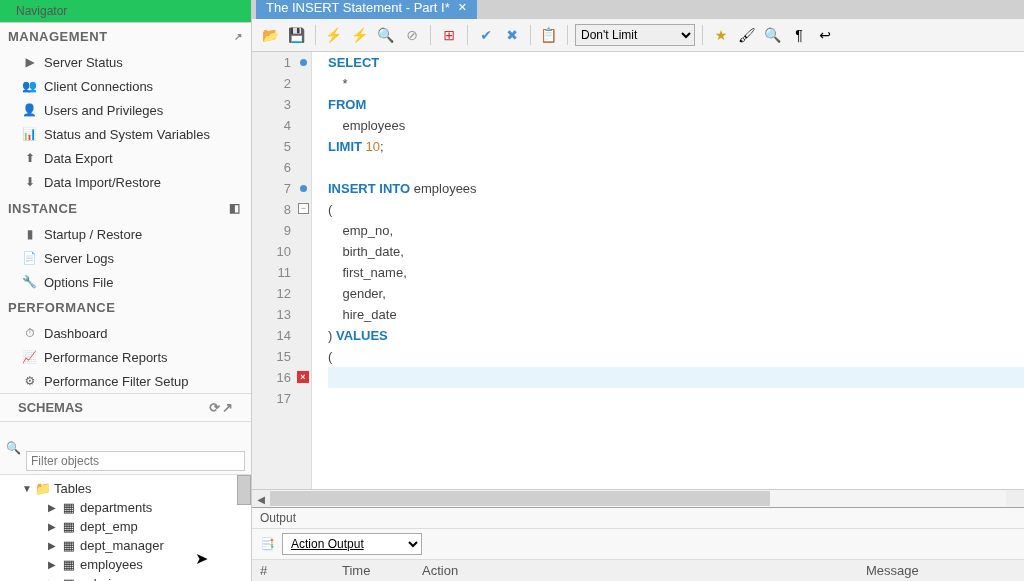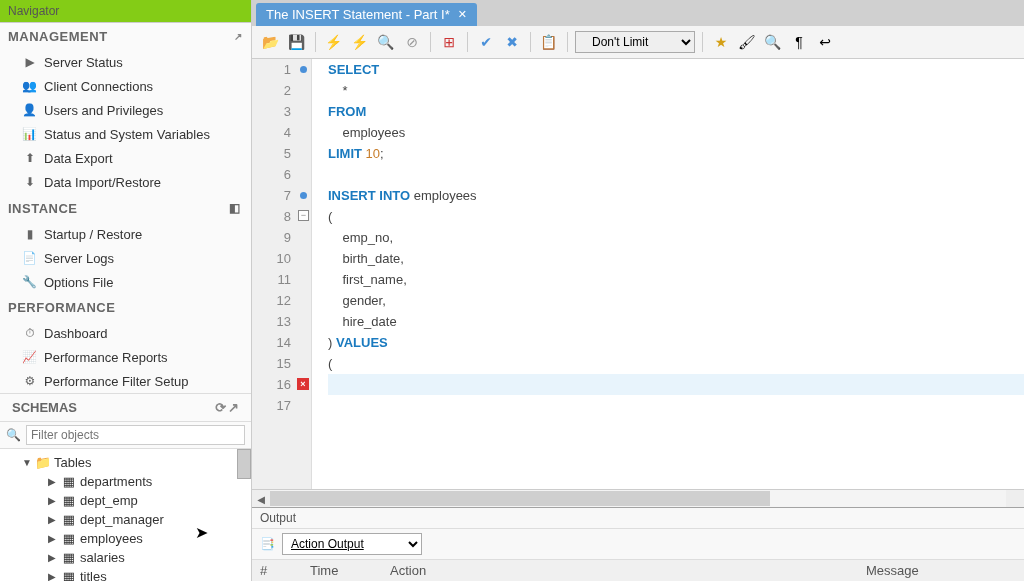--- a/index.html
+++ b/index.html
@@ -1,44 +1,44 @@
 <!DOCTYPE html>
 <html><head>
 <meta charset="utf-8">
 <style>
 * { margin: 0; padding: 0; box-sizing: border-box; font-family: Tahoma, Arial, sans-serif; font-size: 13px; }
 body { background: #f0f0f0; width: 1024px; height: 581px; overflow: hidden; display: flex; }
 
 
 .navigator { width: 252px; background: #fafafa; border-right: 1px solid #ccc; display: flex; flex-direction: column; }
-.nav-header { background: #84cc16; padding: 4px 8px; border-bottom: 1px solid #ccc; color: #555; font-size: 12px; }
+.nav-header { background: #22c55e; padding: 4px 16px; border-bottom: 1px solid #ccc; color: #555; font-size: 12px; }
 .nav-section-title { padding: 6px 8px; color: #666; font-weight: bold; font-size: 12px; letter-spacing: 0.5px; display: flex; justify-content: space-between; align-items: center; }
 .nav-item { padding: 4px 8px 4px 22px; display: flex; align-items: center; gap: 6px; cursor: pointer; color: #333; }
 .nav-icon { width: 16px; height: 16px; display: inline-flex; align-items: center; justify-content: center; font-size: 12px; color: #666; }
-.schemas-header { padding: 6px 12px; display: flex; justify-content: space-between; color: #666; font-weight: bold; font-size: 12px; border-top: 1px solid #ddd; }
+.schemas-header { padding: 6px 18px; display: flex; justify-content: space-between; color: #666; font-weight: bold; font-size: 12px; border-top: 1px solid #ddd; }
 .filter-row { padding: 3px 6px; border-top: 1px solid #ddd; border-bottom: 1px solid #ddd; display: flex; align-items: center; gap: 4px; }
-.filter-input { flex: 1; border: 1px solid #ccc; padding: 2px 4px; font-size: 12px; }
+.filter-input { flex: 1; border: 1px solid #ccc; padding: 2px 4px; font-size: 12px; margin-top: 26px; }
 .tree { flex: 1; overflow-y: auto; background: #fff; padding: 4px 0; position: relative; }
 .tree-item { padding: 2px 4px; display: flex; align-items: center; gap: 3px; cursor: pointer; color: #333; }
 .tree-indent-1 { padding-left: 22px; }
 .tree-indent-2 { padding-left: 48px; }
 .tree-toggle { width: 10px; color: #555; font-size: 10px; }
 .tree-icon { width: 16px; height: 14px; display: inline-flex; align-items: center; justify-content: center; }
 .scrollbar-thumb { position: absolute; right: 0; top: 0; width: 14px; height: 30px; background: #ccc; border: 1px solid #aaa; }
 
 
 .main { flex: 1; display: flex; flex-direction: column; background: #e8e8e8; }
-.tab-bar { background: #d0d0d0; display: flex; align-items: flex-end; height: 26px; padding-left: 4px; }
+.tab-bar { background: #d0d0d0; display: flex; align-items: flex-end; height: 19px; padding-left: 4px; }
 .tab { background: #5b9bd5; color: #fff; padding: 4px 10px; display: flex; align-items: center; gap: 8px; font-size: 12px; cursor: pointer; border-top-left-radius: 3px; border-top-right-radius: 3px; }
 .tab-close { color: #fff; font-size: 11px; cursor: pointer; }
 
 .toolbar { background: #f4f4f4; border-bottom: 1px solid #ccc; padding: 5px 8px; display: flex; align-items: center; gap: 4px; }
 .tb-btn { width: 22px; height: 22px; border: 1px solid transparent; background: transparent; display: inline-flex; align-items: center; justify-content: center; cursor: pointer; border-radius: 2px; font-size: 14px; }
 .tb-sep { width: 1px; height: 20px; background: #ccc; margin: 0 3px; }
-.tb-select { border: 1px solid #aaa; padding: 2px 12px; font-size: 12px; width: 120px; }
+.tb-select { border: 1px solid #aaa; padding: 2px 1px; font-size: 12px; width: 120px; }
 
 .editor { flex: 1; display: flex; background: #fff; font-family: 'Courier New', monospace; font-size: 15px; overflow: hidden; }
 .gutter { background: #efefef; border-right: 1px solid #ddd; text-align: right; color: #888; user-select: none; width: 60px; position: relative; }
 .gutter-line { padding: 0 20px 0 4px; height: 21px; line-height: 21px; position: relative; }
 .marker-blue { position: absolute; right: 4px; top: 7px; width: 7px; height: 7px; background: #4a90d9; border-radius: 50%; }
 .marker-fold { position: absolute; right: 2px; top: 4px; width: 11px; height: 11px; border: 1px solid #888; font-size: 9px; line-height: 9px; text-align: center; background: #fff; }
 .marker-err { position: absolute; right: 2px; top: 4px; width: 12px; height: 12px; background: #d33; color: #fff; font-size: 9px; line-height: 12px; text-align: center; font-weight: bold; }
 .code { flex: 1; padding-left: 16px; }
 .code-line { height: 21px; line-height: 21px; white-space: pre; }
 .code-line.current { background: #e8f4fc; }
@@ -51,21 +51,21 @@
 .hscroll-thumb { position: absolute; left: 0; width: 68%; top: 1px; bottom: 1px; background: #cfcfcf; }
 .hscroll-arrow { position: absolute; top: 0; width: 18px; height: 18px; display: flex; align-items: center; justify-content: center; color: #666; font-size: 10px; }
 .hscroll-arrow.left { left: 0; }
 
 .output-area { border-top: 1px solid #a3a3a3; background: #f8f8f8; }
 .output-header { padding: 3px 8px; color: #555; font-size: 12px; border-bottom: 1px solid #ddd; }
 .output-toolbar { padding: 4px 8px; display: flex; align-items: center; gap: 6px; border-bottom: 1px solid #ddd; }
 .output-select { border: 1px solid #aaa; padding: 2px 4px; font-size: 12px; width: 140px; background: #fff; text-decoration: underline; }
 .output-cols { display: flex; padding: 3px 8px; gap: 30px; color: #555; font-size: 12px; background: #f0f0f0; }
 .output-col-num { width: 20px; }
-.output-col-time { width: 50px; }
+.output-col-time { width: 50px; margin-left: 32px; }
 .output-col-action { flex: 1; }
 .output-col-msg { width: 150px; }
 
 .expand-icon { font-size: 10px; color: #888; cursor: pointer; }
 .sync-icons { display: flex; gap: 2px; color: #888; font-size: 11px; }
 .cursor-img { position: absolute; font-size: 16px; color: #000; pointer-events: none; }
 </style>
 </head>
 <body>
 

